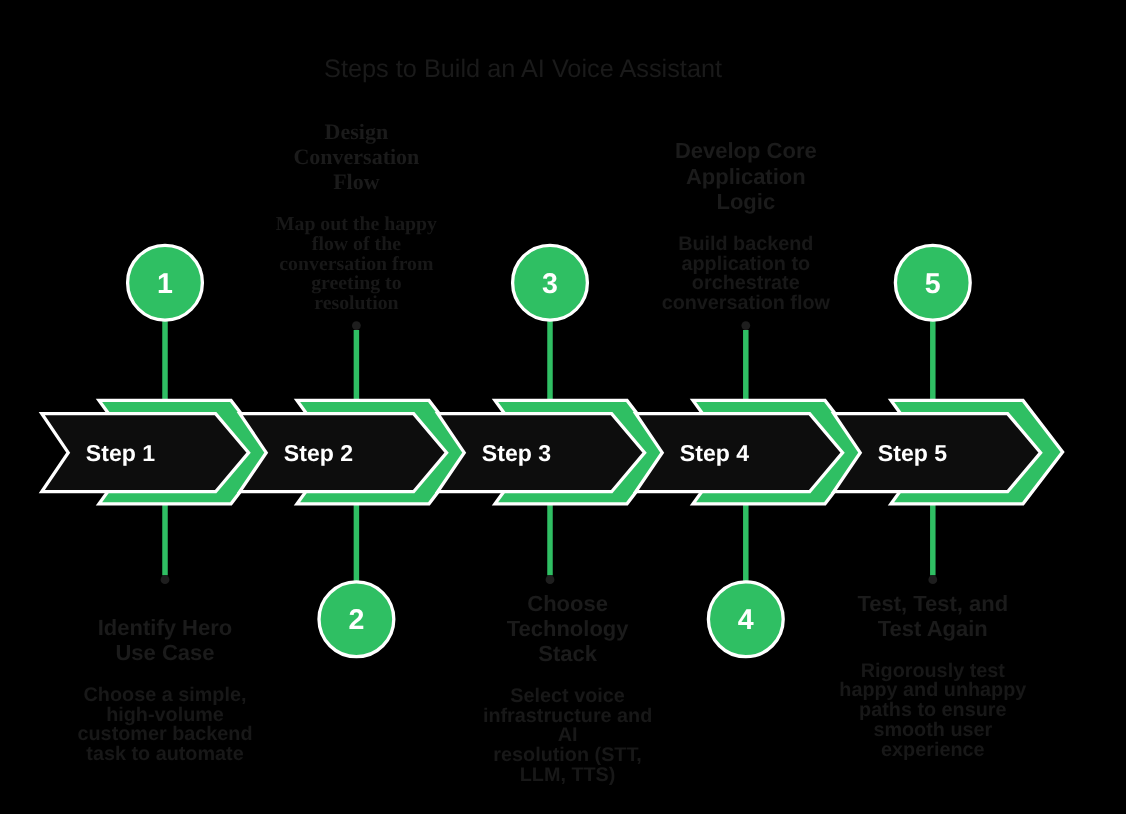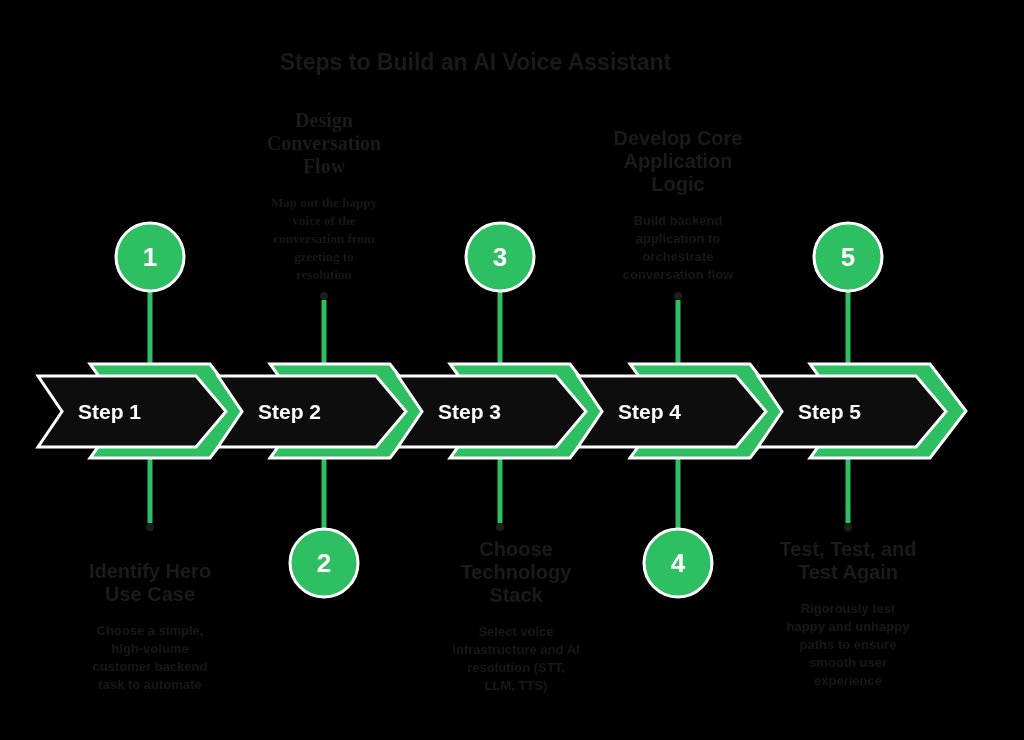--- a/index.html
+++ b/index.html
@@ -2,33 +2,33 @@
 <html><head>
 <meta charset="utf-8">
 <style>
   html,body{margin:0;padding:0;background:#000;}
   .stage{
     position:relative;width:1024px;height:740px;overflow:hidden;background:#000000;
     font-family:"Liberation Sans", sans-serif;
   }
   .title{
     position:absolute;top:48px;left:0;width:951px;text-align:center;
-    font-size:23px;line-height:28px;font-weight:700;color:#1a1a1a;margin:0;
+    font-size:23px;line-height:28px;font-weight:400;color:#1a1a1a;margin:0;
   }
   svg{position:absolute;top:0;left:0;}
   .ribbon{fill:#2fbf63;stroke:#ffffff;stroke-width:3;}
   .arrow{fill:#0d0d0d;stroke:#ffffff;stroke-width:3;}
   .connector{stroke:#2fbf63;stroke-width:5;}
   .circle{fill:#2fbf63;stroke:#ffffff;stroke-width:3;}
   .dot{fill:#1e1e1e;}
   .step-label{fill:#ffffff;font-size:21px;font-weight:700;font-family:"Liberation Sans",sans-serif;}
   .circle-num{fill:#ffffff;font-size:26px;font-weight:700;text-anchor:middle;font-family:"Liberation Sans",sans-serif;}
   .col{position:absolute;width:200px;text-align:center;}
   .col .h{width:160px;margin:0 auto;font-size:20px;line-height:23px;font-weight:700;color:#1b1b1b;}
-  .col .d{width:176px;margin:16px auto 0;font-size:13px;line-height:18px;font-weight:700;color:#181818;}
+  .col .d{width:176px;margin:16px auto 0;font-size:18px;line-height:18px;font-weight:700;color:#181818;}
   .col.below-1{left:50px;top:560px;}
   .col.below-3{left:416px;top:538px;}
   .col.below-5{left:748px;top:538px;}
   .col.above-2{left:224px;bottom:456px;font-family:Liberation Serif, serif;}
   .col.above-4{left:578px;bottom:456px;}
 </style>
 </head>
 <body>
 
 <div class="stage">
@@ -92,21 +92,21 @@
       <div>high-volume</div>
       <div>customer backend</div>
       <div>task to automate</div>
     </div>
   </div>
 
   <div class="col above-2">
     <div class="h">Design Conversation Flow</div>
     <div class="d">
       <div>Map out the happy</div>
-      <div>voice of the</div>
+      <div>flow of the</div>
       <div>conversation from</div>
       <div>greeting to</div>
       <div>resolution</div>
     </div>
   </div>
 
   <div class="col below-3">
     <div class="h">Choose Technology Stack</div>
     <div class="d">
       <div>Select voice</div>

